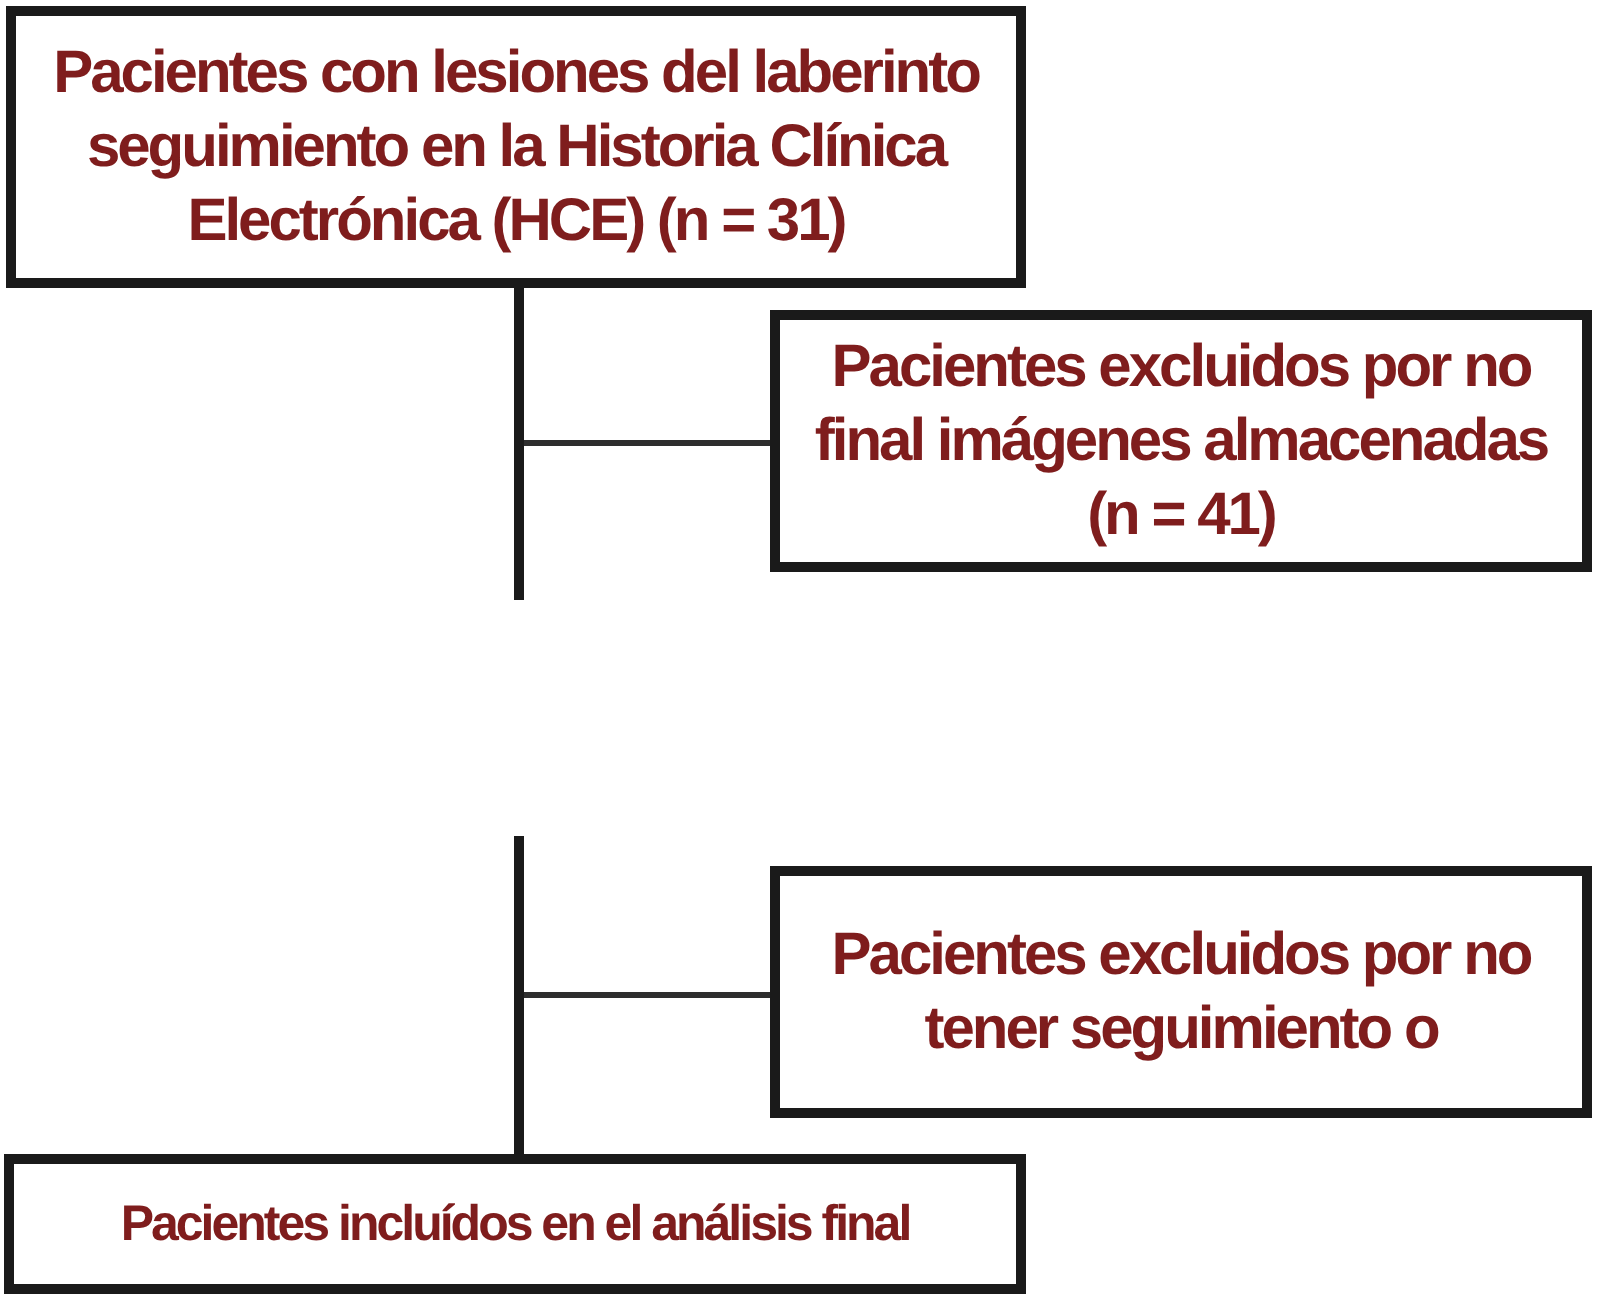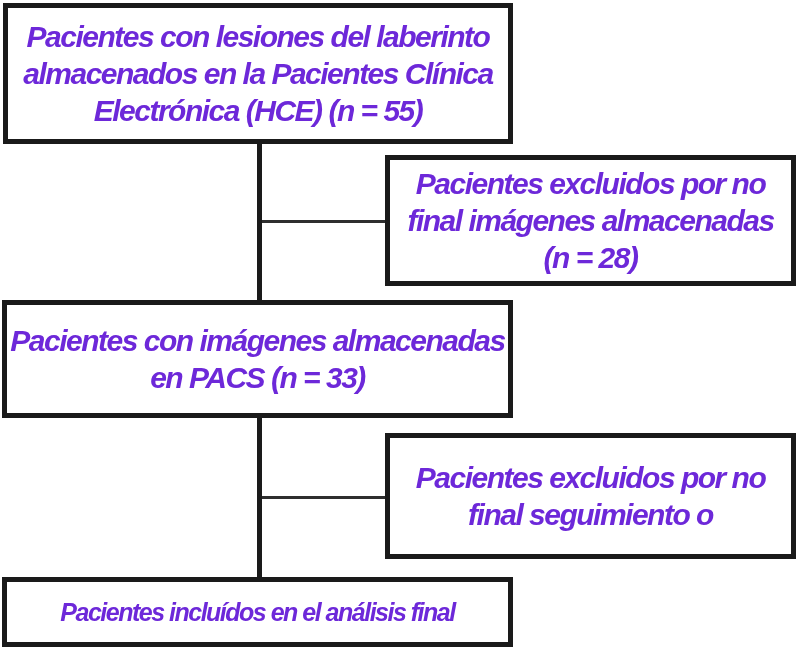--- a/index.html
+++ b/index.html
@@ -24,24 +24,23 @@
     flex-direction: column;
     justify-content: center;
     align-items: center;
     z-index: 2;
   }
   .box .line {
     font-weight: 700;
     font-size: 30px;
     line-height: 37px;
     letter-spacing: -1.5px;
-    color: #6d28d9;
+    color: #7f1d1d;
     text-align: center;
     white-space: nowrap;
-    font-style: italic;
   }
   .box-a { left: 3px;   top: 3px;   width: 510px; height: 141px; }
   .box-b { left: 385px; top: 155px; width: 411px; height: 131px; }
   .box-c { left: 2px;   top: 300px; width: 511px; height: 118px; }
   .box-d { left: 385px; top: 433px; width: 411px; height: 126px; }
   .box-e { left: 2px;   top: 577px; width: 511px; height: 70px;  }
   .box-e .line { font-size: 25px; line-height: 31px; }
   .connector {
     position: absolute;
     background: #1a1a1a;
@@ -52,45 +51,41 @@
   .connector.vertical-2 { left: 257px; top: 418px; width: 5px;   height: 159px; }
   .connector.branch-2   { left: 262px; top: 496px; width: 123px; height: 3px; background: #2e2e2e; }
 </style>
 </head>
 <body>
 
 <div class="canvas">
 
   <div class="box box-a">
     <div class="line">Pacientes con lesiones del laberinto</div>
-    <div class="line">almacenados en la Pacientes Clínica</div>
-    <div class="line">Electrónica (HCE) (n = 55)</div>
+    <div class="line">seguimiento en la Historia Clínica</div>
+    <div class="line">Electrónica (HCE) (n = 31)</div>
   </div>
 
   <div class="connector vertical-1"></div>
 
   <div class="connector branch-1"></div>
 
   <div class="box box-b">
     <div class="line">Pacientes excluidos por no</div>
     <div class="line">final imágenes almacenadas</div>
-    <div class="line">(n = 28)</div>
+    <div class="line">(n = 41)</div>
   </div>
 
-  <div class="box box-c">
-    <div class="line">Pacientes con imágenes almacenadas</div>
-    <div class="line">en PACS (n = 33)</div>
-  </div>
 
   <div class="connector vertical-2"></div>
 
   <div class="connector branch-2"></div>
 
   <div class="box box-d">
     <div class="line">Pacientes excluidos por no</div>
-    <div class="line">final seguimiento o</div>
+    <div class="line">tener seguimiento o</div>
   </div>
 
   <div class="box box-e">
     <div class="line">Pacientes incluídos en el análisis final</div>
   </div>
 
 </div>
 
 </body></html>

